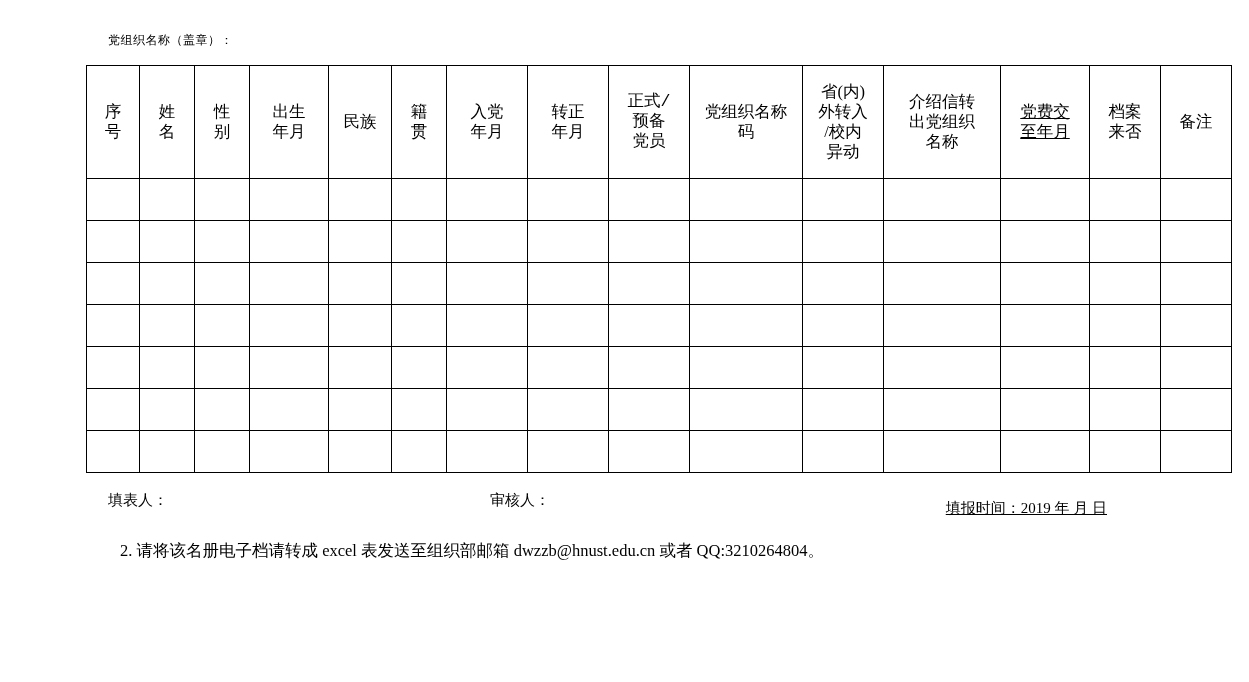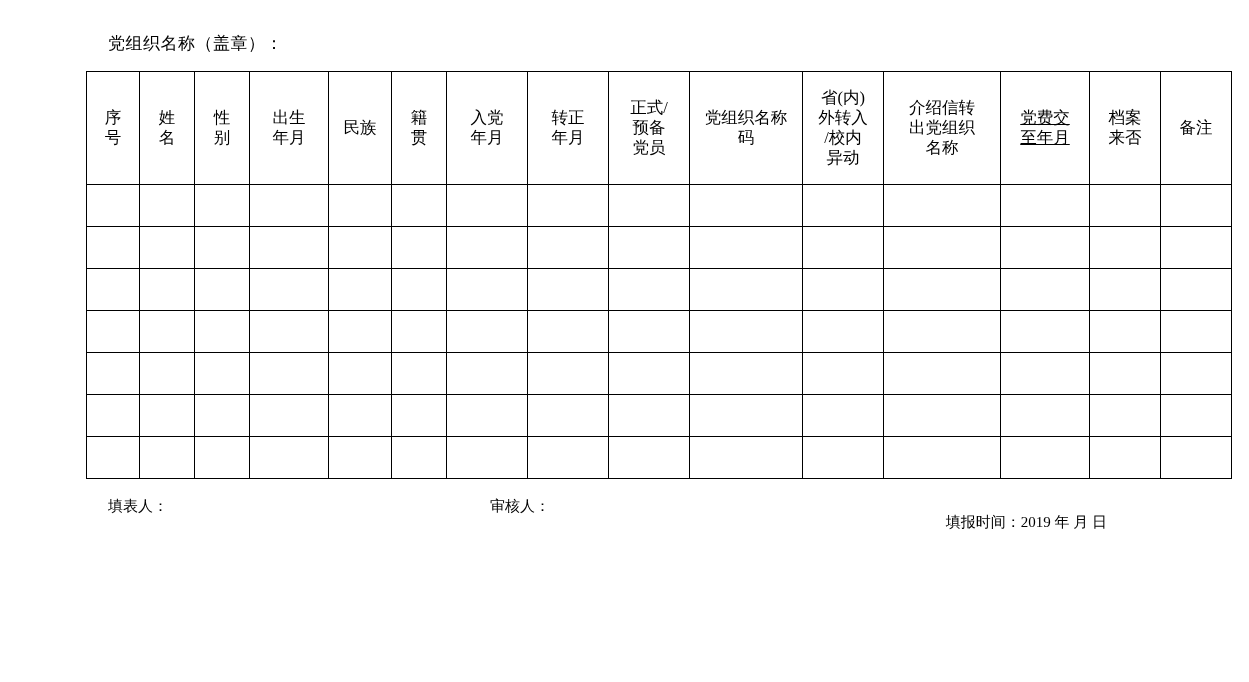--- a/index.html
+++ b/index.html
@@ -25,21 +25,21 @@
     font-size: 25px;
     font-weight: bold;
     letter-spacing: 0.5px;
     margin-top: 12px;
     margin-bottom: 0;
     line-height: 1.3;
   }
   .org-line {
     margin-top: 32px;
     margin-left: 108px;
-    font-size: 17px;
+    font-size: 12px;
     letter-spacing: 0.5px;
   }
   .table-wrap {
     margin-top: 16px;
     margin-left: 86px;
     margin-right: 60px;
   }
   table.roster {
     border-collapse: collapse;
     table-layout: fixed;
@@ -66,42 +66,42 @@
   }
   
   .c0 { width: 46px; }
   .c1 { width: 48px; }
   .c2 { width: 48px; }
   .c3 { width: 72px; }
   .c4 { width: 56px; }
   .c5 { width: 48px; }
   .c6 { width: 74px; }
   .c7 { width: 74px; }
-  .c8 { width: 74px; }
+  .c8 { width: 74px; font-family: Liberation Mono, monospace; }
   .c9 { width: 106px; }
   .c10 { width: 74px; }
   .c11 { width: 110px; }
   .c12 { width: 82px; text-decoration: underline; }
   .c13 { width: 64px; margin-top: 28px; }
   .c14 { width: 64px; margin-top: 48px; }
   .two-line {
     display: block;
     line-height: 1.22;
   }
   .signature-row {
     position: relative;
     margin-top: 18px;
     margin-left: 108px;
     margin-right: 70px;
     font-size: 15px;
     height: 24px;
   }
   .sig-a { position: absolute; left: 0; top: 0; }
   .sig-b { position: absolute; left: 382px; top: 0; }
-  .sig-c { position: absolute; right: 72px; top: 16px; white-space: nowrap; }
+  .sig-c { position: absolute; right: 72px; top: 8px; white-space: nowrap; text-decoration: underline; }
   .notes {
     margin-top: 20px;
     margin-left: 84px;
     font-size: 16.5px;
     line-height: 1.9;
   }
   .note-line-2 {
     margin-left: 36px;
   }
 </style>
@@ -305,15 +305,18 @@
     </table>
   </div>
 
   <div class="signature-row">
     <span class="sig-a">填表人：</span>
     <span class="sig-b">审核人：</span>
     <span class="sig-c">填报时间：2019 年    月    日</span>
   </div>
 
   <div class="notes">
+    <div class="note-line-2">
+      <span>2. 请将该名册电子档请转成 excel 表发送至组织部邮箱 dwzzb@hnust.edu.cn 或者 QQ:3210264804。</span>
+    </div>
   </div>
 
 </div>
 
 </body></html>

